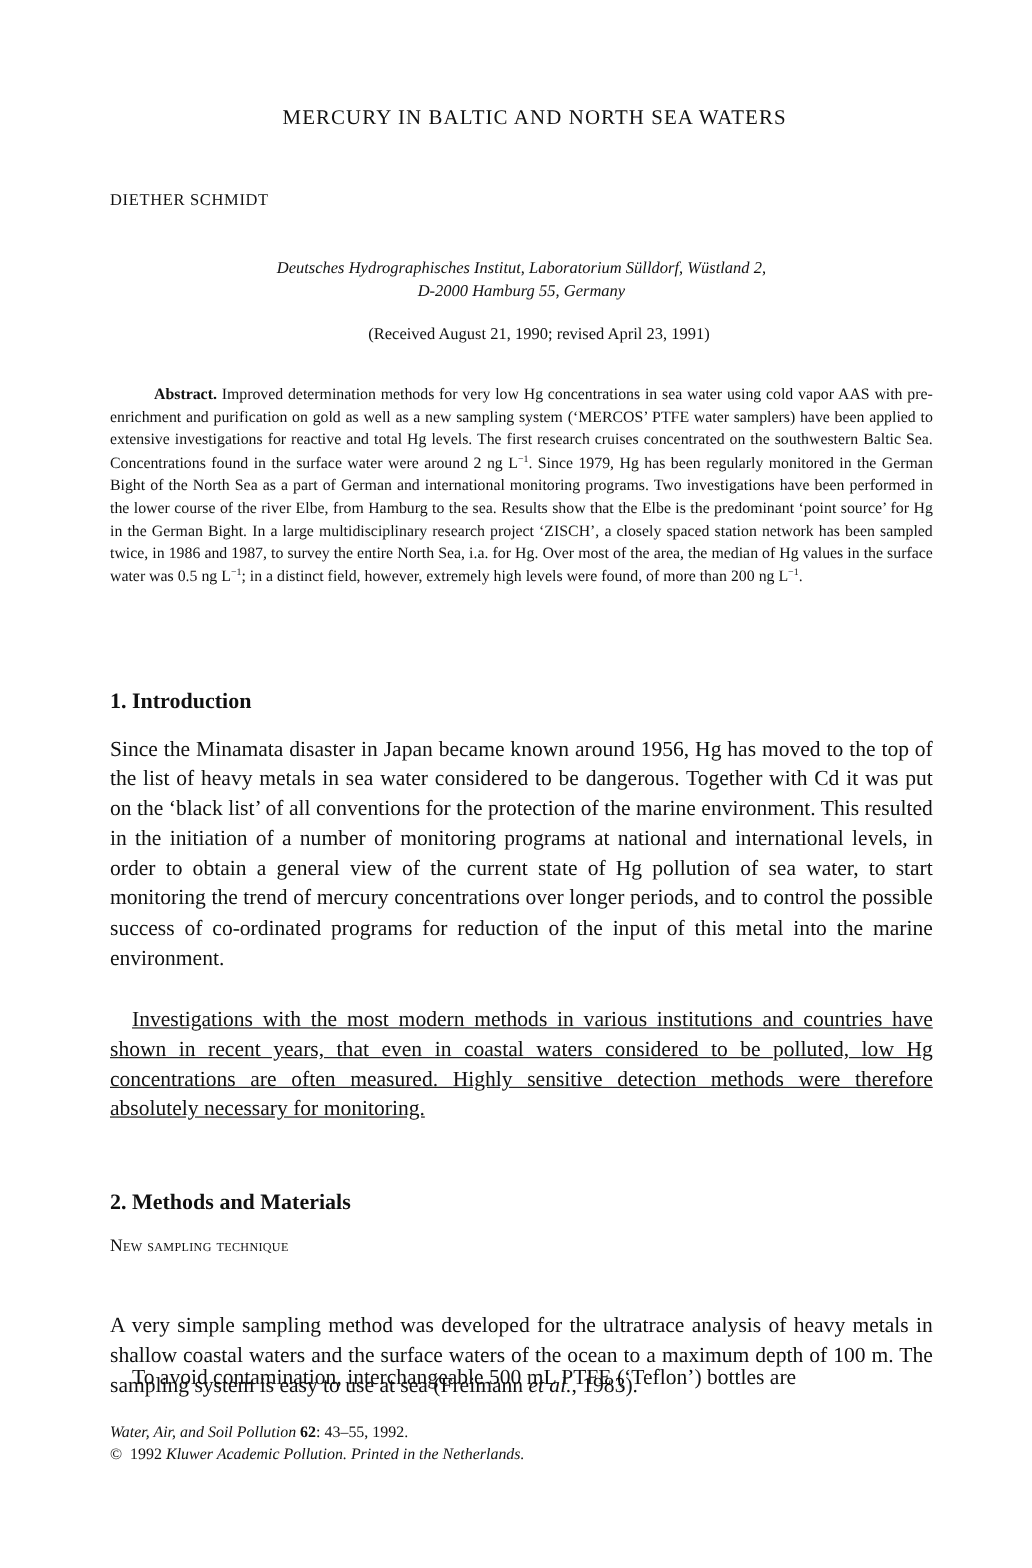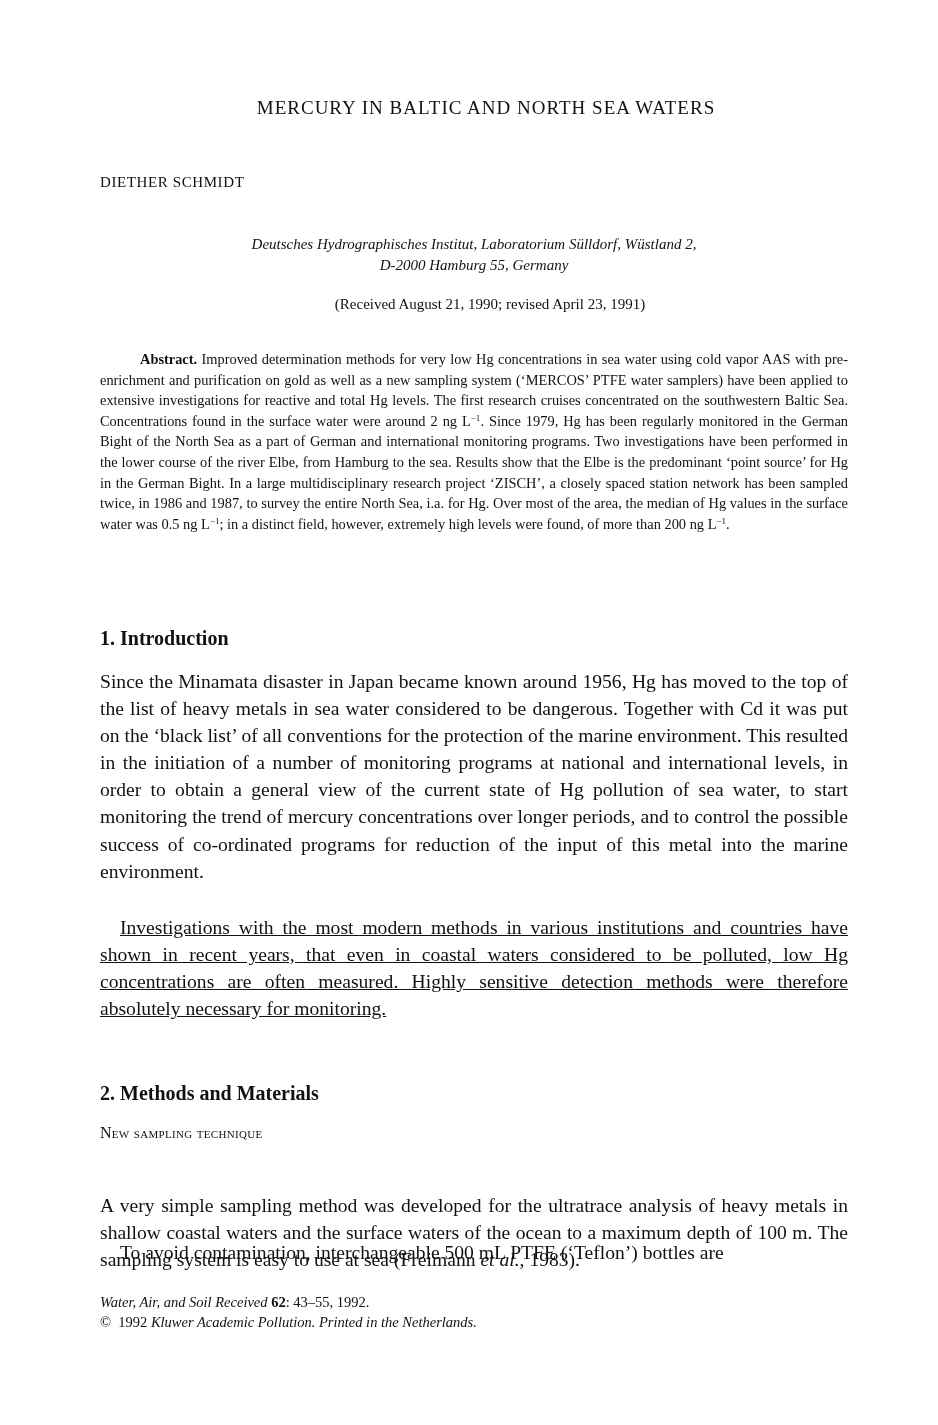--- a/index.html
+++ b/index.html
@@ -143,17 +143,17 @@
 
   <div class="sec-head sec2">2.  Methods and Materials</div>
 
   <div class="subhead">New sampling technique</div>
 
   <div class="body-text methods-p1"><span>A very simple sampling method was developed for the ultratrace analysis of heavy metals in shallow coastal waters and the surface waters of the ocean to a maximum depth of 100 m. The sampling system is easy to use at sea (Freimann </span><em>et al.</em><span>, 1983).</span></div>
 
   <div class="body-text methods-p2">To avoid contamination, interchangeable 500 mL PTFE (‘Teflon’) bottles are</div>
 
   <div class="footer">
-    <div><span class="journal">Water, Air, and Soil Received</span> <span class="vol">62</span><span>: 43–55, 1992.</span></div>
+    <div><span class="journal">Water, Air, and Soil Pollution</span> <span class="vol">62</span><span>: 43–55, 1992.</span></div>
     <div><span>©</span><span style="white-space:pre">  1992 </span><span class="pub">Kluwer Academic Pollution. Printed in the Netherlands.</span></div>
   </div>
 
 </div>
 
 </body></html>

